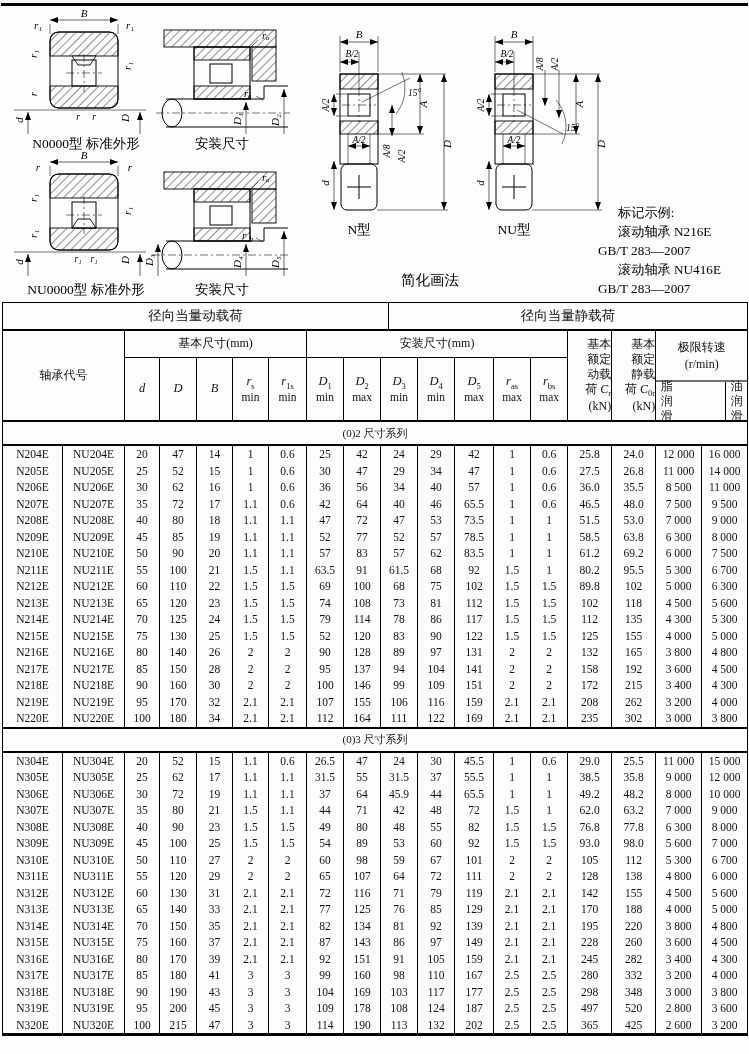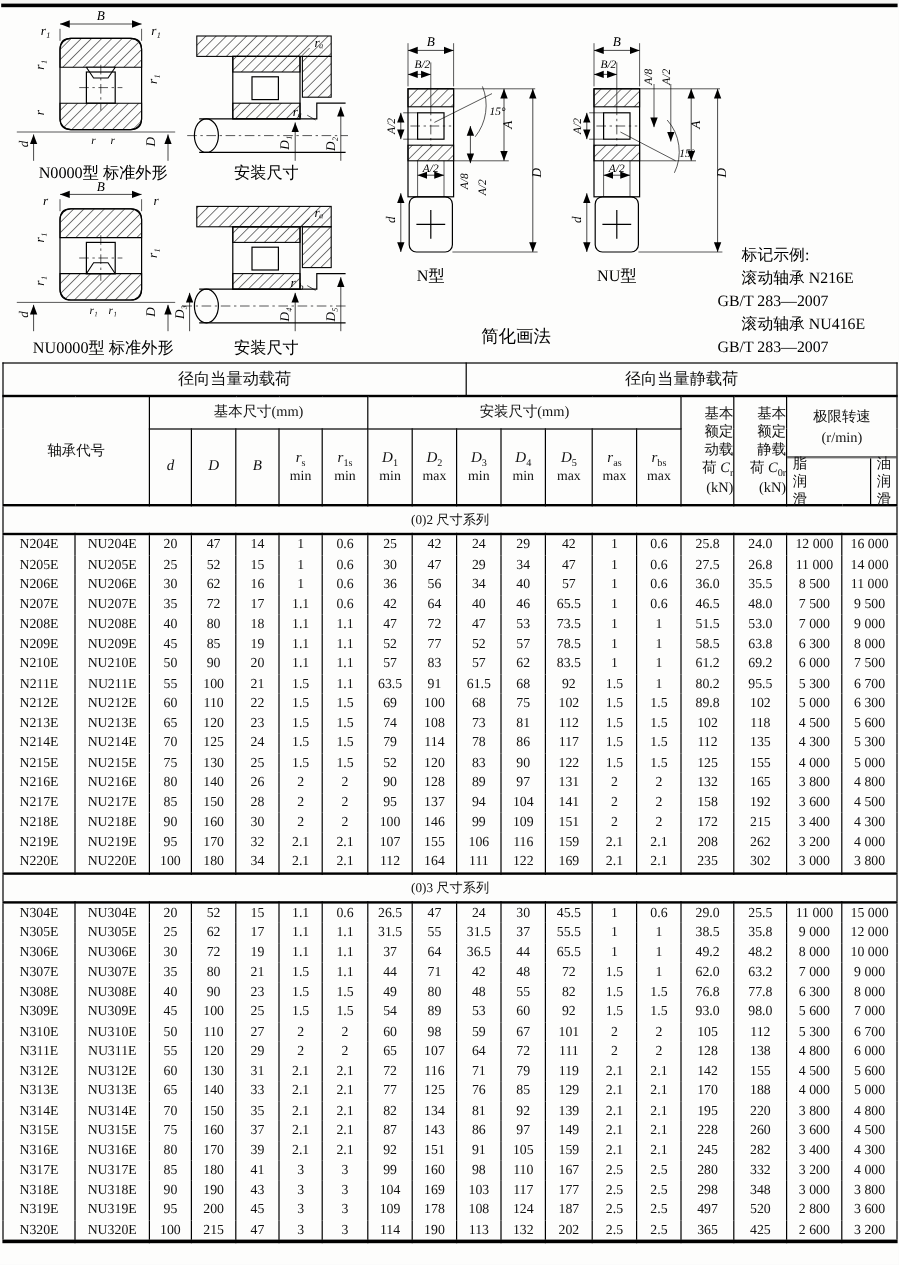--- a/index.html
+++ b/index.html
@@ -776,21 +776,21 @@
         <tr>
           <td>N306E</td>
           <td>NU306E</td>
           <td>30</td>
           <td>72</td>
           <td>19</td>
           <td>1.1</td>
           <td>1.1</td>
           <td>37</td>
           <td>64</td>
-          <td>36.5</td>
+          <td>45.9</td>
           <td>44</td>
           <td>65.5</td>
           <td>1</td>
           <td>1</td>
           <td>49.2</td>
           <td>48.2</td>
           <td>8 000</td>
           <td>10 000</td>
         </tr>
         <tr>

